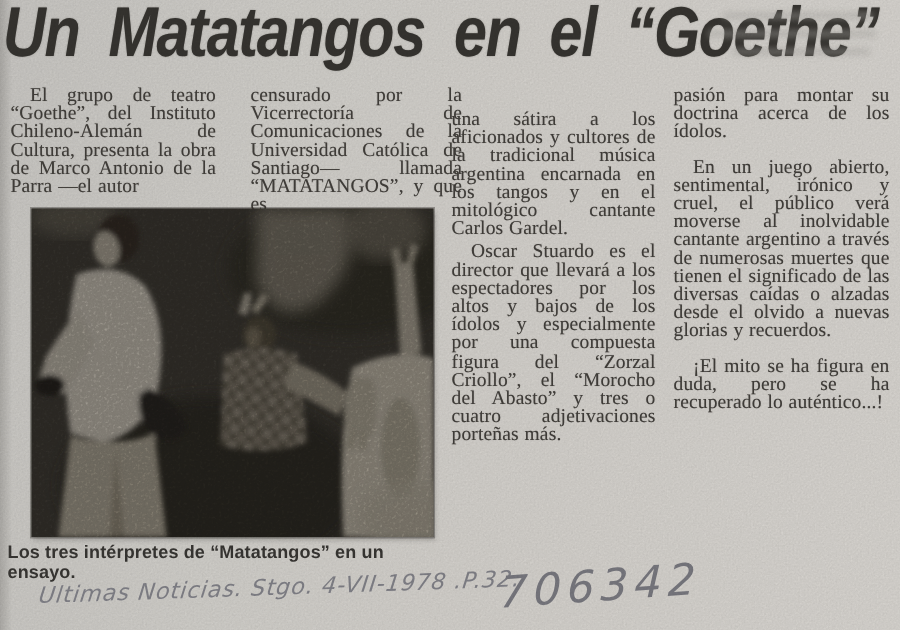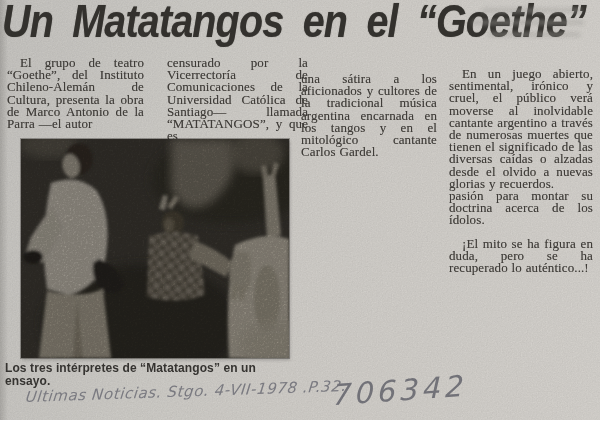--- a/index.html
+++ b/index.html
@@ -71,25 +71,26 @@
   <div class="col col1">
     <p class="para indent">El grupo de teatro “Goethe”, del Instituto Chileno-Alemán de Cultura, presenta la obra de Marco Antonio de la Parra —el autor</p>
   </div>
 
   <div class="col col2">
     <p class="para">censurado por la Vicerrectoría de Comunicaciones de la Universidad Católica de Santiago— llamada “MATATANGOS”, y que es</p>
   </div>
 
   <div class="col col3">
     <p class="para">una sátira a los aficionados y cultores de la tradicional música argentina encarnada en los tangos y en el mitológico cantante Carlos Gardel.</p>
+    <p class="para indent sp">Oscar Stuardo es el director que llevará a los espectadores por los altos y bajos de los ídolos y especialmente por una compuesta figura del “Zorzal Criollo”, el “Morocho del Abasto” y tres o cuatro adjetivaciones porteñas más.</p>
   </div>
 
   <div class="col col4">
+    <p class="para">pasión para montar su doctrina acerca de los ídolos.</p>
     <p class="para indent gap">En un juego abierto, sentimental, irónico y cruel, el público verá moverse al inolvidable cantante argentino a través de numerosas muertes que tienen el significado de las diversas caídas o alzadas desde el olvido a nuevas glorias y recuerdos.</p>
-    <p class="para">pasión para montar su doctrina acerca de los ídolos.</p>
     <p class="para indent gap">¡El mito se ha figura en duda, pero se ha recuperado lo auténtico...!</p>
   </div>
 
   <figure class="photo">
     <svg viewBox="0 0 268 219" preserveAspectRatio="none">
       <defs>
         <filter id="b1">
             <feGaussianBlur stdDeviation="1.6"></feGaussianBlur>
           </filter>
         <filter id="b2">

